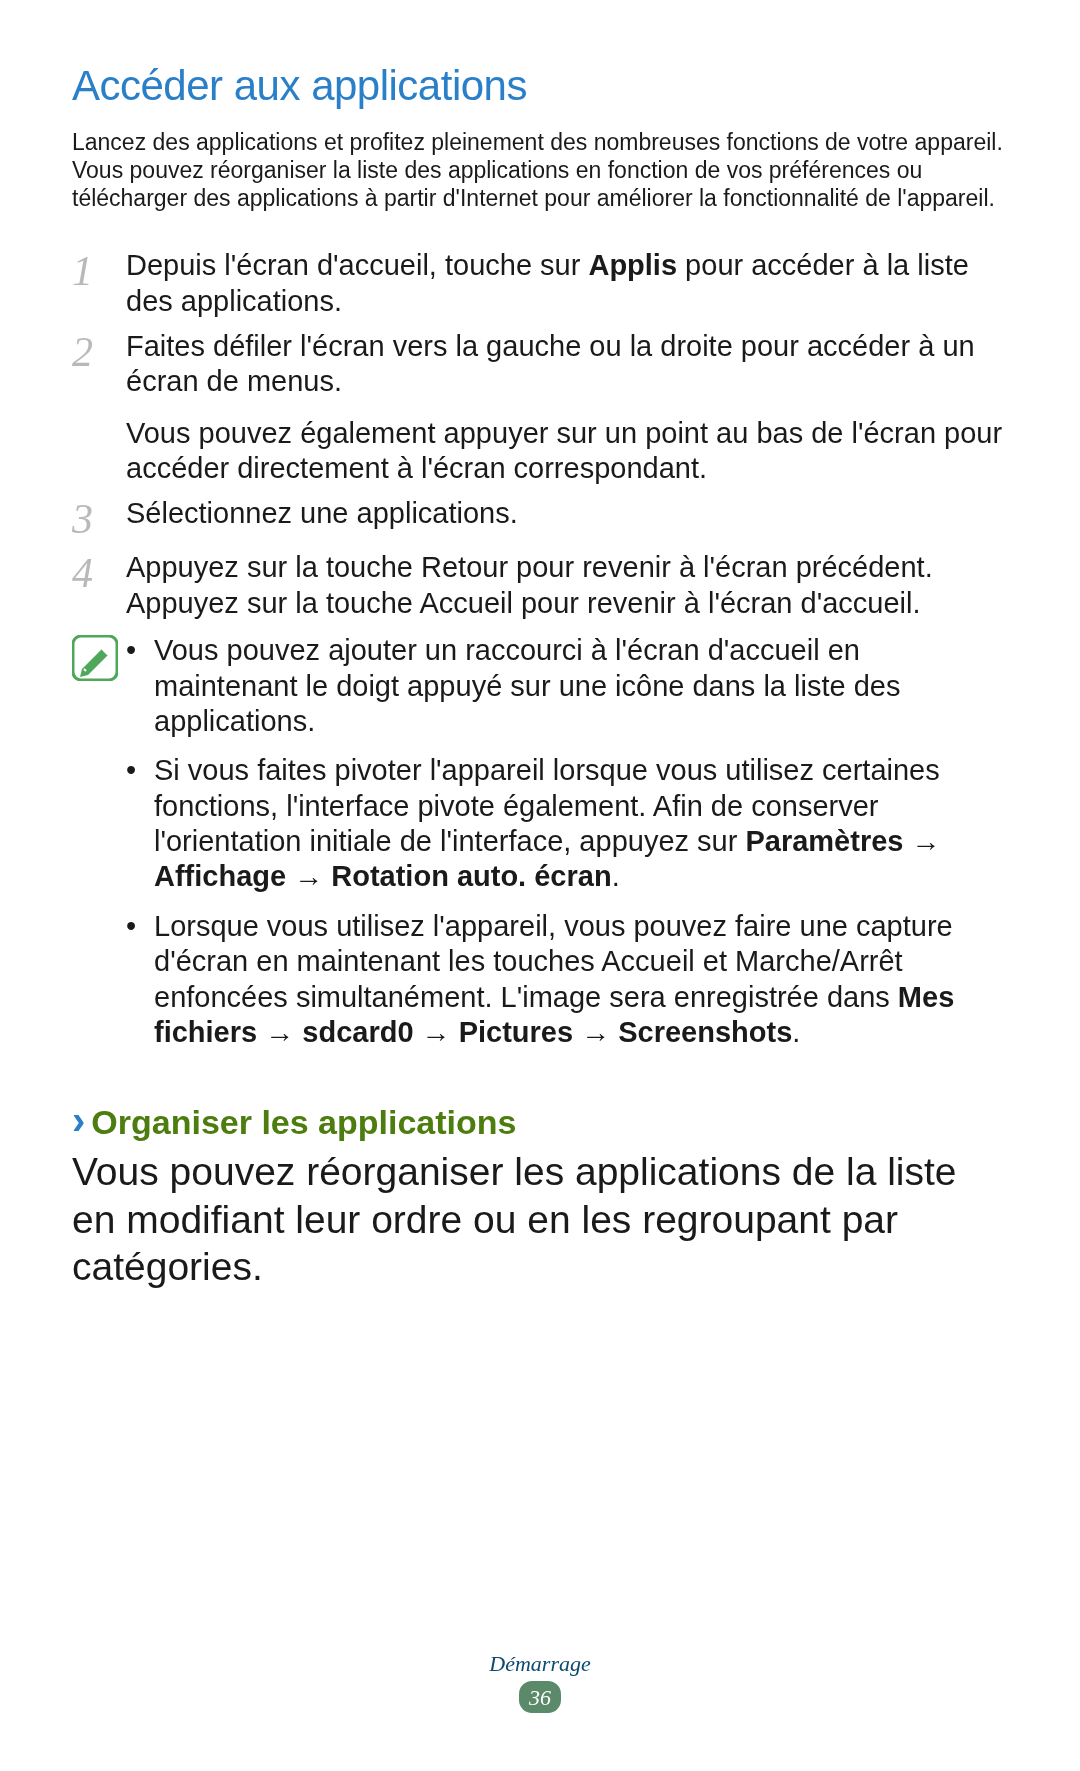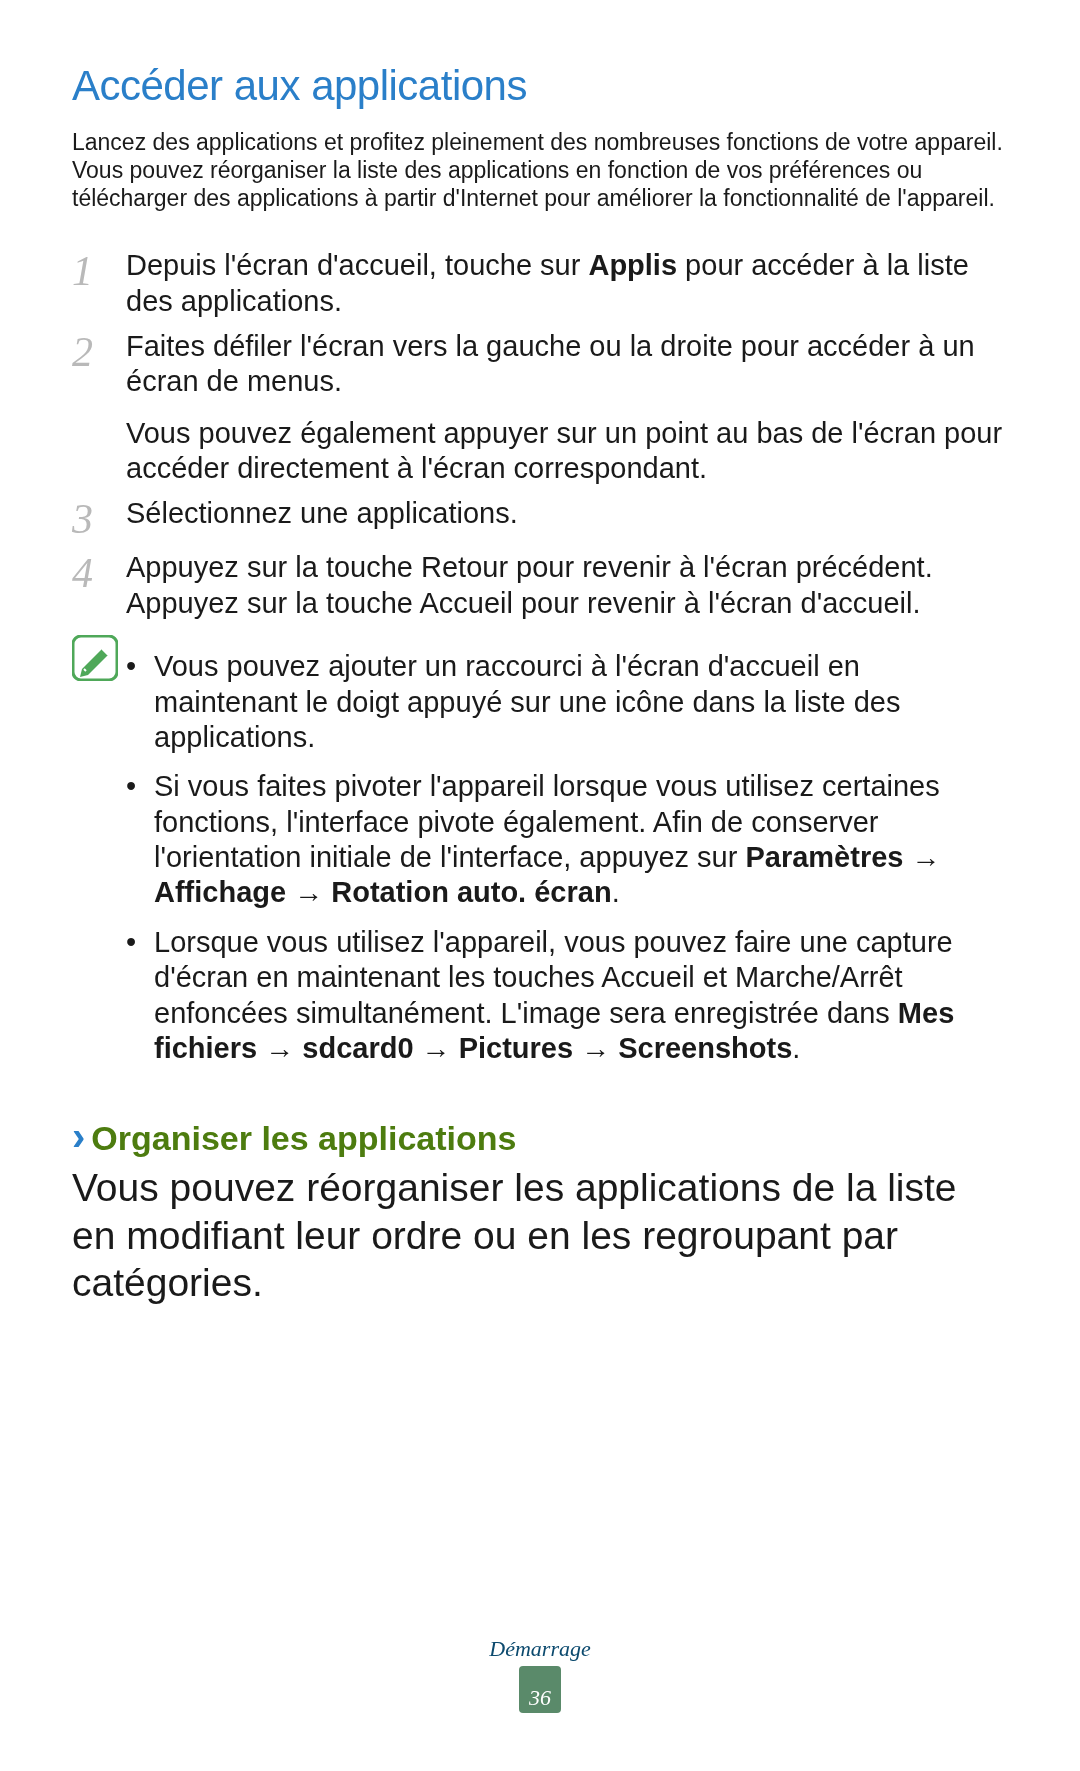--- a/index.html
+++ b/index.html
@@ -51,21 +51,21 @@
     align-items: flex-start;
     margin-top: 12px;
   }
   .tip-icon {
     width: 54px;
     flex-shrink: 0;
     padding-top: 2px;
   }
   .tip-svg { display: block; }
   .tip-body { flex: 1; }
-  .tip-list { list-style: none; margin-top: 16px; }
+  .tip-list { list-style: none; }
   .tip-item {
     font-size: 29px;
     line-height: 1.22;
     padding-left: 28px;
     position: relative;
     margin-bottom: 14px;
   }
   .tip-item::before {
     content: "•";
     position: absolute;
@@ -109,22 +109,22 @@
     color: #0c4a6e;
     margin-bottom: 4px;
   }
   .footer-page {
     display: inline-block;
     background: #5a8a6a;
     color: #fff;
     font-family: Georgia, "Times New Roman", serif;
     font-style: italic;
     font-size: 22px;
-    padding: 19px 10px 2px 10px;
-    border-radius: 4px;
+    padding: 4px 10px 2px 10px;
+    border-radius: 13px;
   }
 </style>
 </head>
 <body>
 
 <h1 class="page-title">Accéder aux applications</h1>
 
 <p class="intro">Lancez des applications et profitez pleinement des nombreuses fonctions de votre appareil. Vous pouvez réorganiser la liste des applications en fonction de vos préférences ou télécharger des applications à partir d'Internet pour améliorer la fonctionnalité de l'appareil.</p>
 
 <ol class="steps">

